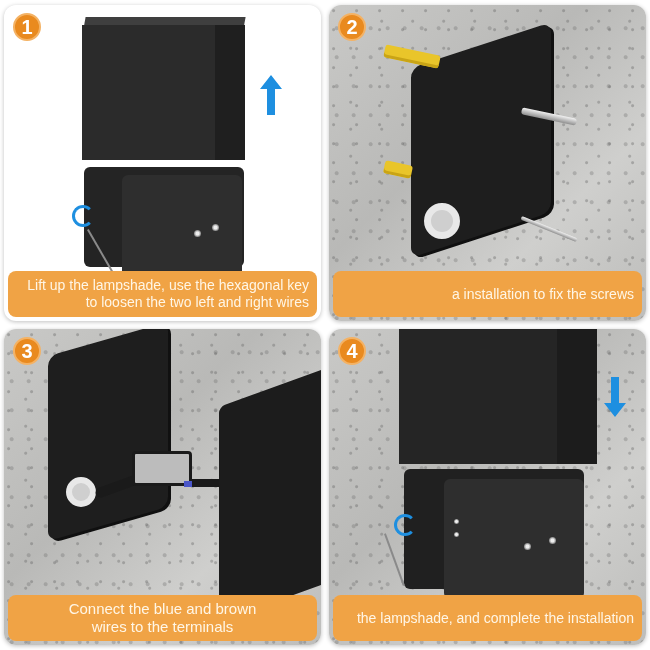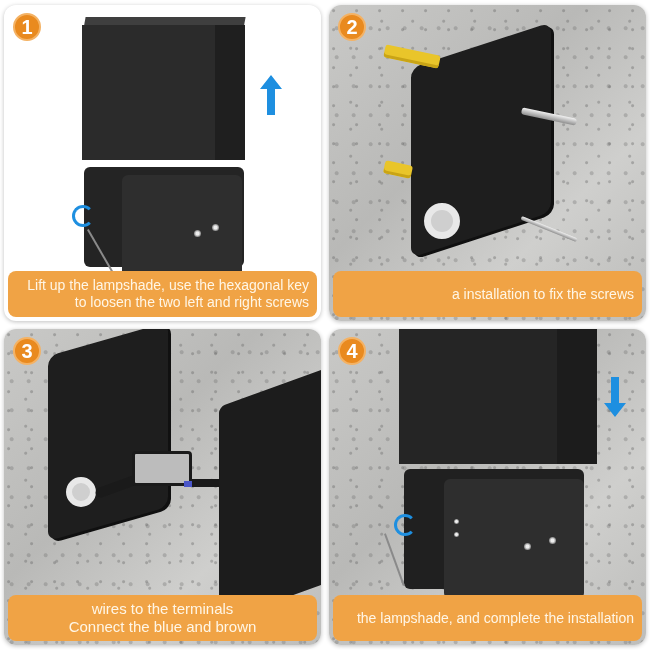--- a/index.html
+++ b/index.html
@@ -122,21 +122,21 @@
       <div class="box" style="left:80px;top:162px;width:160px;height:100px;"></div>
       <div class="box-front" style="left:118px;top:170px;width:120px;height:105px;"></div>
       <div class="screw" style="left:190px;top:225px;"></div>
       <div class="screw" style="left:208px;top:219px;"></div>
       <div class="rotate-ring" style="left:68px;top:200px;"></div>
       <div class="key" style="left:83px;top:225px;height:50px;transform:rotate(-30deg);"></div>
     </div>
 
     <div class="caption">
       <span>Lift up the lampshade, use the hexagonal key</span>
-      <span>to loosen the two left and right screws</span>
+      <span>to loosen the two left and right wires</span>
     </div>
   </div>
 
   <div class="panel p2 concrete">
     <div class="badge">2</div>
 
     <div>
       <div class="plate" style="left:82px;top:40px;width:140px;height:190px;transform:skewY(-18deg);"></div>
       <div class="grommet" style="left:95px;top:198px;width:36px;height:36px;"></div>
     </div>
@@ -157,22 +157,22 @@
       <div class="plate" style="left:44px;top:10px;width:120px;height:185px;transform:skewY(-16deg);"></div>
       <div class="grommet" style="left:62px;top:148px;width:30px;height:30px;border-width:6px;"></div>
       <div style="position:absolute;left:90px;top:150px;width:60px;height:10px;background:#1a1a1a;border-radius:5px;transform:rotate(-20deg);"></div>
       <div style="position:absolute;left:128px;top:122px;width:60px;height:35px;background:#bcbcbc;border:3px solid #1a1a1a;border-radius:4px;"></div>
       <div style="position:absolute;left:180px;top:152px;width:8px;height:6px;background:#4a56c8;"></div>
       <div style="position:absolute;left:188px;top:150px;width:30px;height:8px;background:#1a1a1a;"></div>
       <div class="box" style="left:215px;top:58px;width:110px;height:215px;background:#1c1c1c;transform:skewY(-20deg);"></div>
     </div>
 
     <div class="caption center">
+      <span>Connect the blue and brown</span>
       <span>wires to the terminals</span>
-      <span>Connect the blue and brown</span>
     </div>
   </div>
 
   <div class="panel p4 concrete">
     <div class="badge">4</div>
 
     <div>
       <div class="shade" style="left:70px;top:0px;width:198px;height:135px;background:#252525;box-shadow:inset -40px 0 0 #1c1c1c;"></div>
     </div>
     <svg class="arrow" style="left:275px;top:48px;" viewBox="0 0 22 40">

